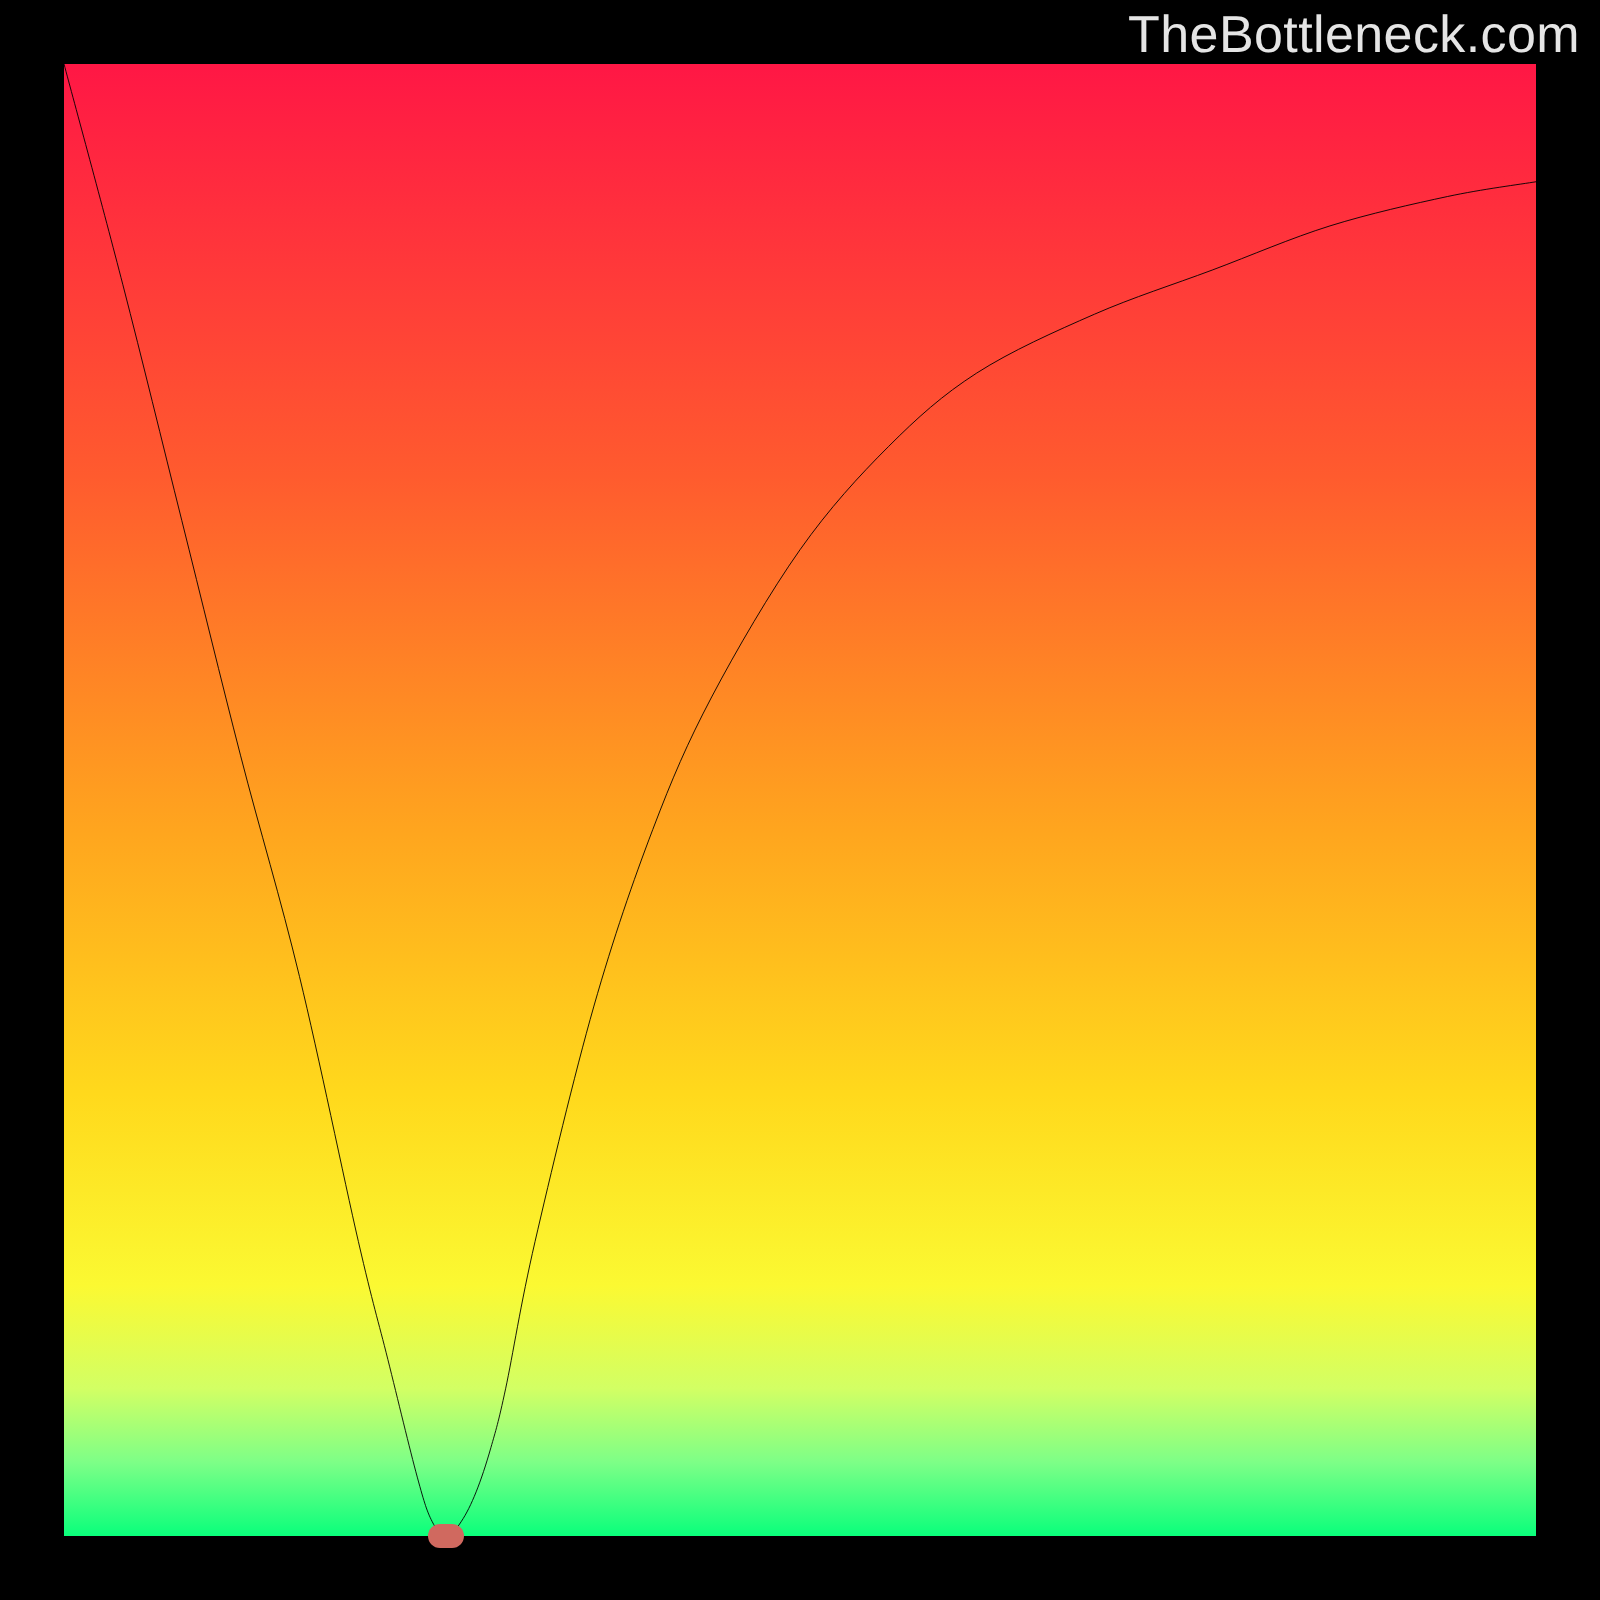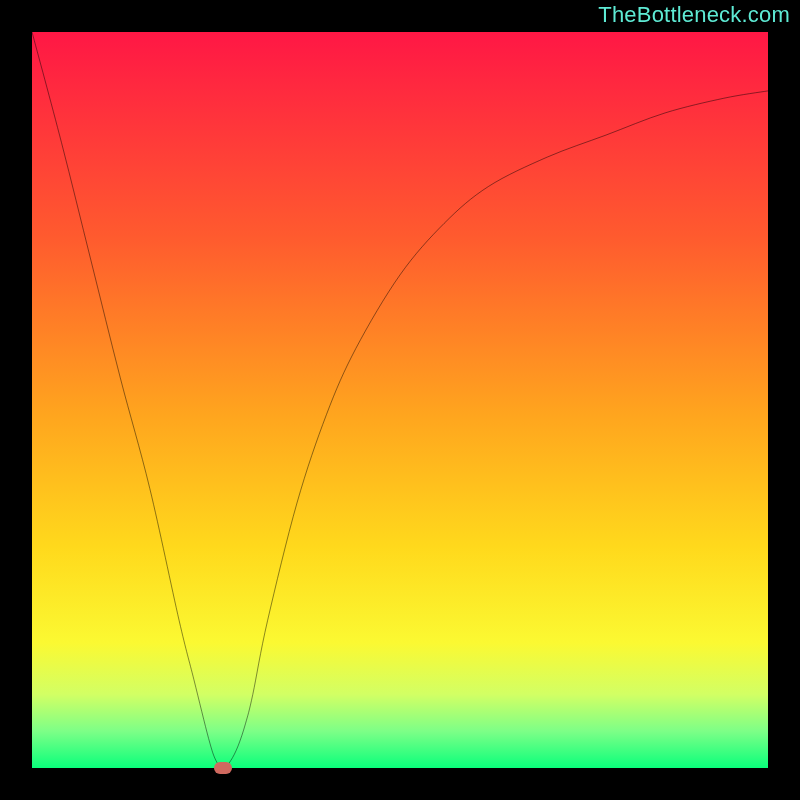--- a/index.html
+++ b/index.html
@@ -14,22 +14,22 @@
   .frame {
     position: relative;
     width: 800px;
     height: 800px;
     background: #000;
   }
   .watermark {
     position: absolute;
     top: 2px;
     right: 10px;
-    color: #5eead4;
-    font-size: 22px;
+    color: #e5e5e5;
+    font-size: 26px;
     letter-spacing: 0.2px;
     z-index: 10;
   }
   .plot {
     position: absolute;
     left: 32px;
     top: 32px;
     width: 736px;
     height: 736px;
   }

